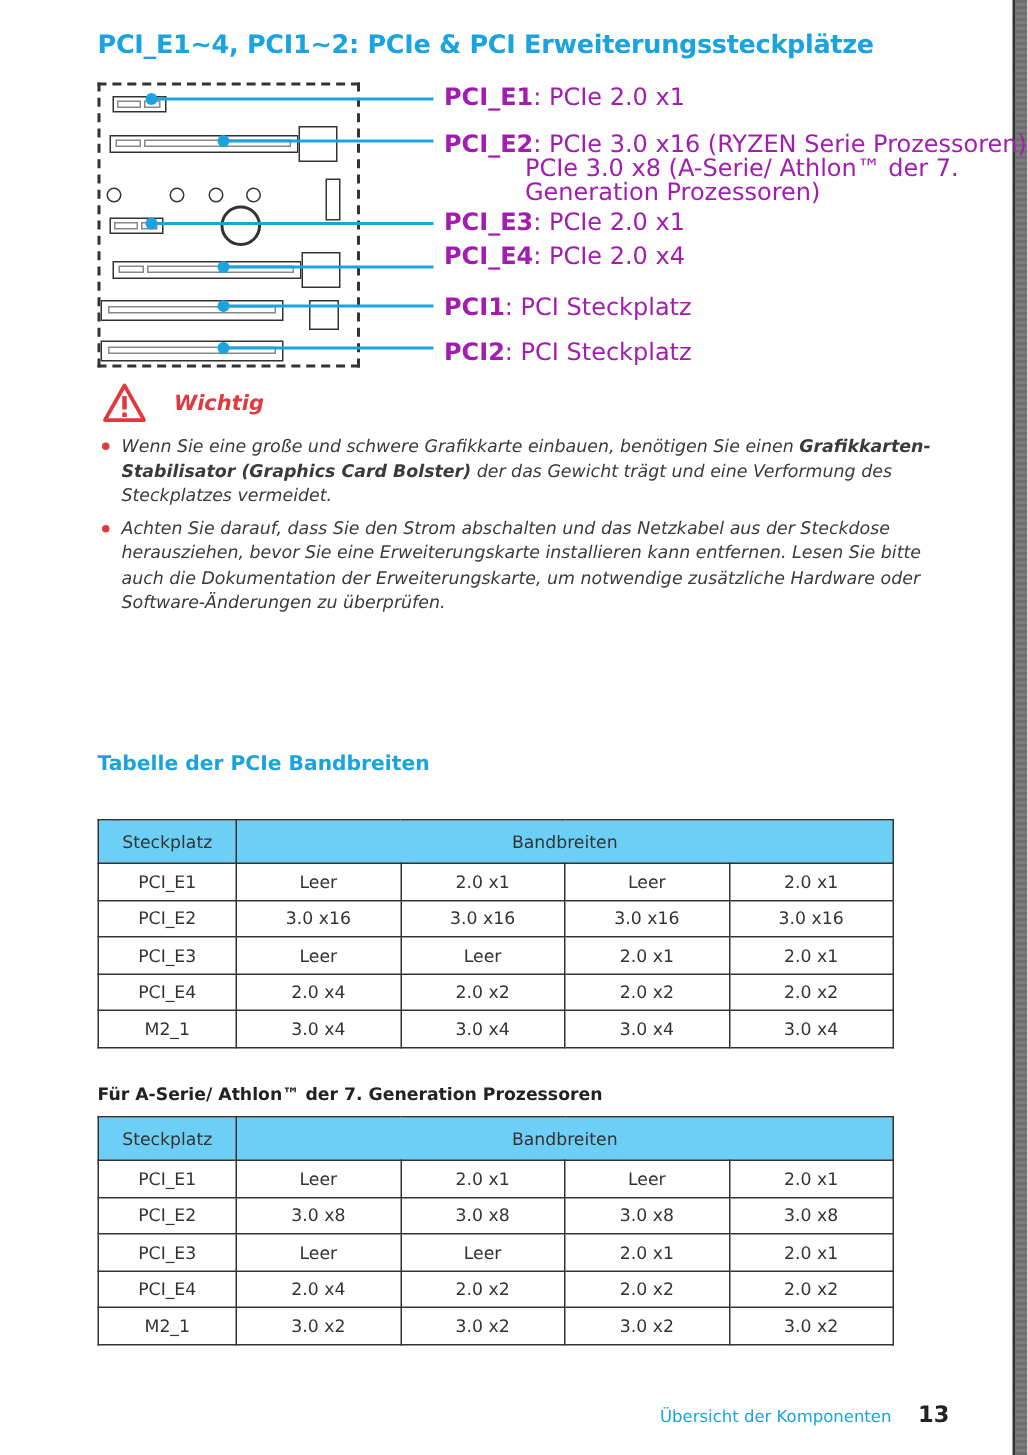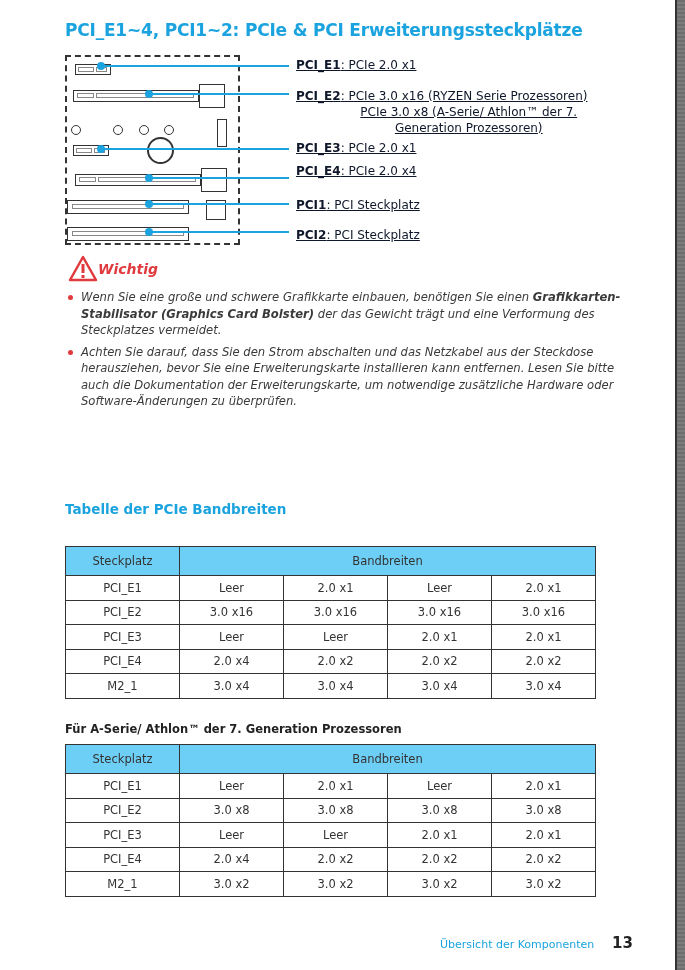--- a/index.html
+++ b/index.html
@@ -8,35 +8,35 @@
   .edge { position: absolute; left: 675px; top: 0; width: 10px; height: 970px;
           background: repeating-linear-gradient(0deg, #6e6e6e 0 2px, #7c7c7c 2px 4px);
           border-left: 2px solid #333; }
   .title { position: absolute; left: 65px; top: 20px; font-size: 17px; font-weight: bold; color: #1aa3de; letter-spacing: -0.2px; white-space: nowrap; }
   .diagram { position: absolute; left: 65px; top: 55px; width: 175px; height: 190px; border: 2px dashed #333; }
   .slot { position: absolute; border: 1.5px solid #333; background: #fff; }
   .slot-inner { position: absolute; border: 1px solid #888; background: #fff; height: 5px; }
   .circle { position: absolute; width: 10px; height: 10px; border: 1.5px solid #333; border-radius: 50%; }
   .dot { position: absolute; width: 8px; height: 8px; background: #1aa3de; border-radius: 50%; }
   .leader { position: absolute; height: 2px; background: #1aa3de; }
-  .label { position: absolute; left: 296px; font-size: 12px; color: #0f172a; white-space: nowrap; line-height: 16px; text-decoration: underline; }
+  .label { position: absolute; left: 296px; font-size: 16px; color: #a21caf; white-space: nowrap; line-height: 16px; }
   .label b { font-weight: bold; }
   .label .cont { display: block; padding-left: 54px; }
   .warn { position: absolute; left: 68px; top: 255px; display: flex; align-items: center; }
-  .warn-title { font-style: italic; font-weight: bold; color: #e03a3e; font-size: 14px; margin-left: 0; }
+  .warn-title { font-style: italic; font-weight: bold; color: #e03a3e; font-size: 14px; margin-left: 18px; }
   .bullets { position: absolute; left: 66px; top: 289px; width: 560px; list-style: none; }
   .bullets li { position: relative; padding-left: 15px; font-size: 11.6px; font-style: italic; line-height: 16.5px; color: #3a3a3a; margin-bottom: 5px; }
   .bullets li::before { content: ""; position: absolute; left: 2px; top: 6px; width: 5px; height: 5px; border-radius: 50%; background: #e03a3e; }
   .bullets b { font-weight: bold; }
   .h2 { position: absolute; left: 65px; top: 501px; font-size: 13.5px; font-weight: bold; color: #1aa3de; }
   .h3 { position: absolute; left: 65px; font-size: 11.5px; font-weight: bold; color: #222; }
   table.bw { position: absolute; left: 65px; width: 531px; border-collapse: collapse; font-size: 11.5px; color: #333; }
   table.bw td, table.bw th { border: 1.5px solid #333; text-align: center; height: 24.5px; font-weight: normal; }
   table.bw th { background: #6ecff6; height: 29px; }
-  table.bw td.first, table.bw th.first { width: 114px; }
+  table.bw td.first, table.bw th.first { width: 92px; }
   .footer-sec { position: absolute; left: 440px; top: 938px; font-size: 11px; font-weight: normal; color: #1aa3de; }
   .footer-page { position: absolute; left: 612px; top: 934px; font-size: 15px; font-weight: bold; color: #222; }
 </style>
 </head>
 <body>
 
 <div class="edge"></div>
 
 <h1 class="title">PCI_E1~4, PCI1~2: PCIe &amp; PCI Erweiterungssteckplätze</h1>
 
@@ -90,21 +90,21 @@
 <div class="dot" style="left:97px;top:145px;"></div>
 <div class="leader" style="left:101px;top:148px;width:188px;"></div>
 <div class="dot" style="left:145px;top:174px;"></div>
 <div class="leader" style="left:149px;top:177px;width:140px;"></div>
 <div class="dot" style="left:145px;top:200px;"></div>
 <div class="leader" style="left:149px;top:203px;width:140px;"></div>
 <div class="dot" style="left:145px;top:228px;"></div>
 <div class="leader" style="left:149px;top:231px;width:140px;"></div>
 
 <div class="label" style="top:57px;"><b>PCI_E1</b><span>: PCIe 2.0 x1</span></div>
-<div class="label" style="top:88px;text-align:center;"><b>PCI_E2</b><span>: PCIe 3.0 x16 (RYZEN Serie Prozessoren)</span><span class="cont">PCIe 3.0 x8 (A-Serie/ Athlon™ der 7.</span><span class="cont">Generation Prozessoren)</span></div>
+<div class="label" style="top:88px;"><b>PCI_E2</b><span>: PCIe 3.0 x16 (RYZEN Serie Prozessoren)</span><span class="cont">PCIe 3.0 x8 (A-Serie/ Athlon™ der 7.</span><span class="cont">Generation Prozessoren)</span></div>
 <div class="label" style="top:140px;"><b>PCI_E3</b><span>: PCIe 2.0 x1</span></div>
 <div class="label" style="top:163px;text-align:right;"><b>PCI_E4</b><span>: PCIe 2.0 x4</span></div>
 <div class="label" style="top:197px;"><b>PCI1</b><span>: PCI Steckplatz</span></div>
 <div class="label" style="top:227px;"><b>PCI2</b><span>: PCI Steckplatz</span></div>
 
 <div class="warn">
   <svg width="30" height="27" viewBox="0 0 30 27">
     <path d="M15 2 L28 25 L2 25 Z" fill="none" stroke="#e03a3e" stroke-width="2.5" stroke-linejoin="round"></path>
     <rect x="13.5" y="9" width="3" height="9" fill="#e03a3e"></rect>
     <rect x="13.5" y="20" width="3" height="3" fill="#e03a3e"></rect>

